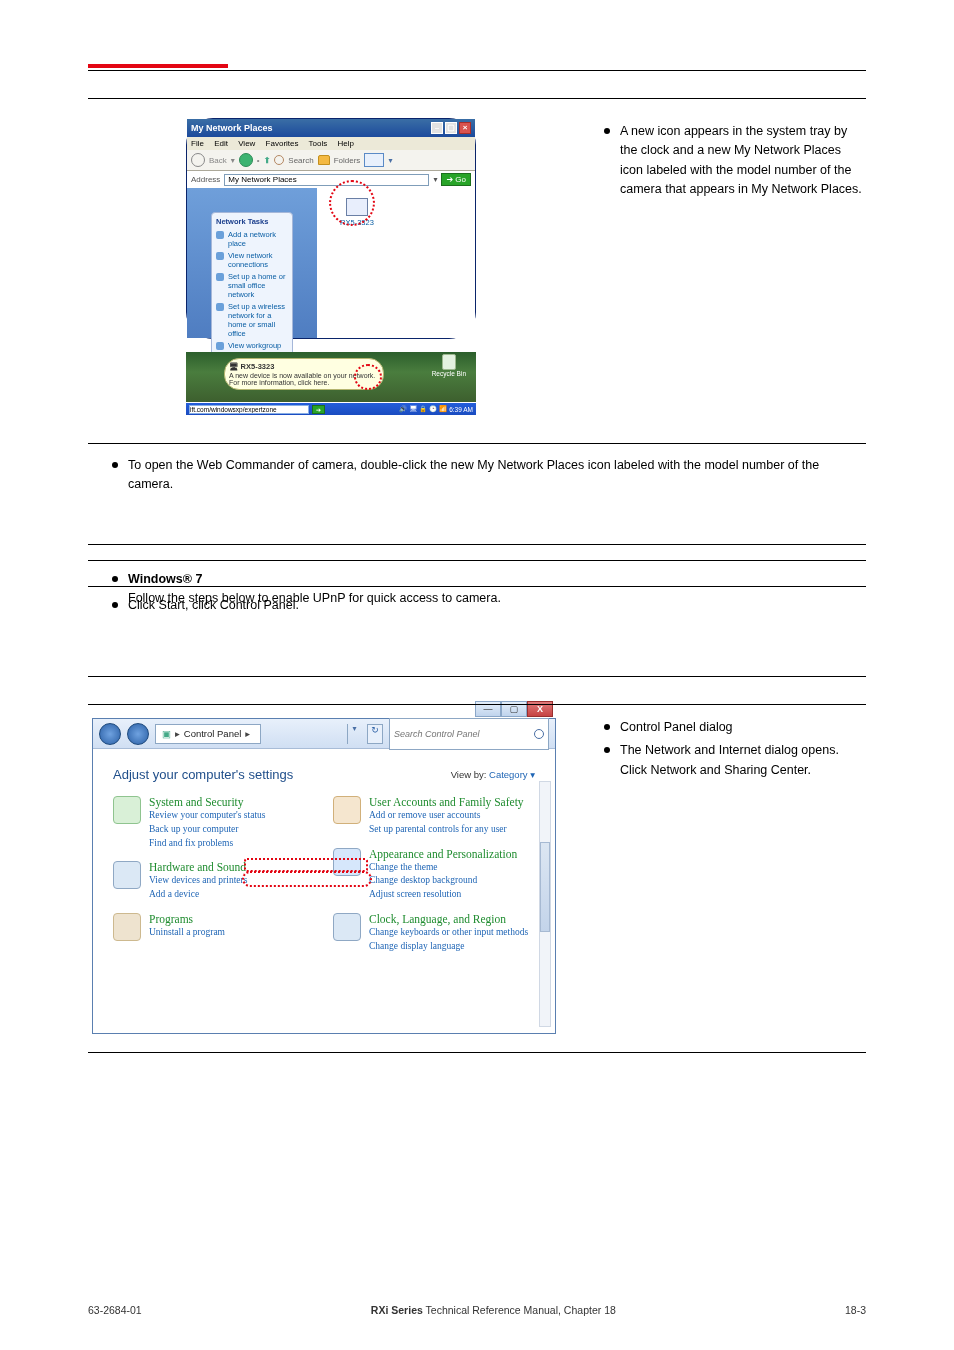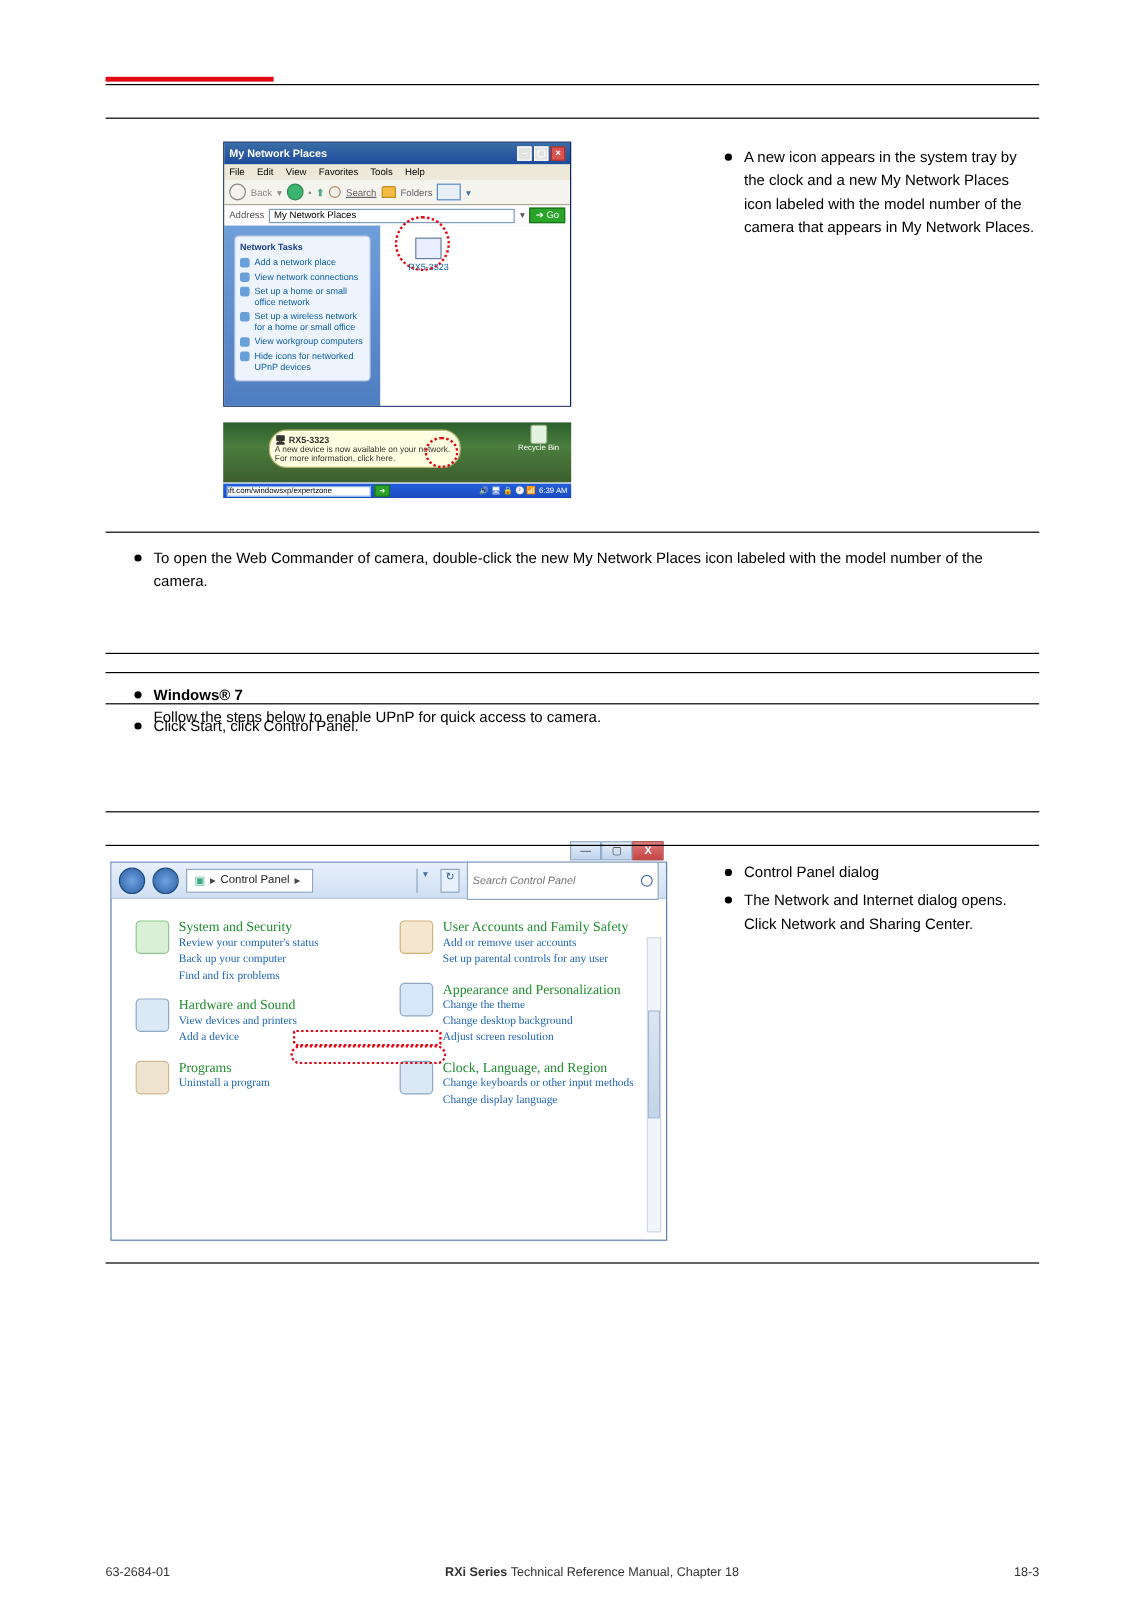--- a/index.html
+++ b/index.html
@@ -43,21 +43,21 @@
   .xp-tool .circ { width: 14px; height: 14px; border-radius: 50%; border: 1px solid #888; display: inline-block; }
   .xp-tool .circ.green { background: #3cb371; border-color: #2e8b57; }
   .xp-tool .search-ico { width: 10px; height: 10px; border: 1.5px solid #b58863; border-radius: 50%; position: relative; }
   .xp-tool .fold { width: 12px; height: 10px; background: #f4b942; border: 1px solid #c38f1e; border-radius: 2px 2px 0 0; }
   .xp-tool .viewbtn { width: 20px; height: 14px; border: 1px solid #5a8ac6; background: #e8f0fc; }
   .xp-addr { background: #fff; border-top: 1px solid #aca899; padding: 2px 4px; display: flex; align-items: center; gap: 4px; }
   .xp-addr input { flex: 1; height: 12px; padding: 0 3px; font-size: 8px; border: 1px solid #7f9db9; }
   .xp-addr .go { background: #28a428; color: #fff; padding: 1px 4px; font-size: 8px; border: 1px solid #1c6f1c; }
   .xp-body { display: flex; height: 150px; }
   .xp-side {
-    width: 130px; background: linear-gradient(#6f9fda, #4f7dc1); padding: 8px;
+    width: 130px; background: linear-gradient(#6f9fda, #4f7dc1); padding: 24px;
   }
   .xp-panel {
     background: #eef4fd; border: 1px solid #a5b7d9; border-radius: 4px;
     padding: 4px; font-size: 7.5px; color: #0b5fa5;
   }
   .xp-panel .ph { color: #1a3e8c; font-weight: bold; margin-bottom: 4px; }
   .xp-panel li { list-style: none; margin-bottom: 3px; line-height: 1.2; padding-left: 12px; position: relative; }
   .xp-panel li::before {
     content: ''; position: absolute; left: 0; top: 1px; width: 8px; height: 8px;
     background: #6aa0da; border-radius: 2px;
@@ -151,21 +151,21 @@
 </style>
 </head>
 <body>
 
 <div class="red-rule top-rule"></div>
 <div class="thin-line top-full"></div>
 
 <div class="thin-line" style="top:98px"></div>
 
 <div style="position:absolute; left:88px; top:100px; right:88px; height:336px;">
-  <div class="xp-window" style="left:98px; top:18px;">
+  <div class="xp-window" style="left:98px; top:18px;border-radius:27px;">
     <div class="xp-titlebar">
       <span>My Network Places</span>
       <div class="winbtns">
         <div class="winbtn">–</div>
         <div class="winbtn">▢</div>
         <div class="winbtn close">×</div>
       </div>
     </div>
     <div class="xp-menu">
       <span>File</span>
@@ -176,21 +176,21 @@
       <span>Help</span>
     </div>
     <div class="xp-tool">
       <span class="circ"></span>
       <span style="color:#888;">Back</span>
       <span style="color:#888;">▾</span>
       <span class="circ green"></span>
       <span style="color:#888;">•</span>
       <span style="color:#4a8; font-weight:bold;">⬆</span>
       <span class="search-ico"></span>
-      <span style="color:#666;text-decoration:underline;">Search</span>
+      <span style="color:#666;">Search</span>
       <span class="fold"></span>
       <span style="color:#666;">Folders</span>
       <span class="viewbtn"></span>
         <span style="color:#4a6fa5;">▾</span>
     </div>
     <div class="xp-addr">
       <span style="color:#555;">Address</span>
       <input value="My Network Places" style="">
       <span style="color:#555;">▾</span>
       <span class="go">➔ <span>Go</span></span>
@@ -298,20 +298,27 @@
     </div>
     <span style="flex:1"></span>
     <div style="border-left:1px solid #8da7c4; height:20px; width:14px; text-align:center; font-size:8px; color:#4a6fa5;">▾</div>
     <div style="border:1px solid #8da7c4; height:20px; width:16px; text-align:center; font-size:9px; color:#2a5fa5; background:#e8f0fb;">↻</div>
     <div class="w7-search">
       <input placeholder="Search Control Panel" style="">
       <span class="mag"></span>
     </div>
   </div>
   <div class="w7-body">
+    <div class="w7-head">
+      <div class="title">Adjust your computer's settings</div>
+      <div class="viewby">
+        <span>View by:</span>
+        <span class="cat"><span>Category</span> ▾</span>
+      </div>
+    </div>
     <div class="w7-grid">
       <div class="w7-col">
         <div class="w7-item">
           <div class="w7-ico green"></div>
           <div class="w7-txt">
             <div class="hd">System and Security</div>
             <div class="sub">
               <div>Review your computer's status</div>
               <div>Back up your computer</div>
               <div>Find and fix problems</div>

